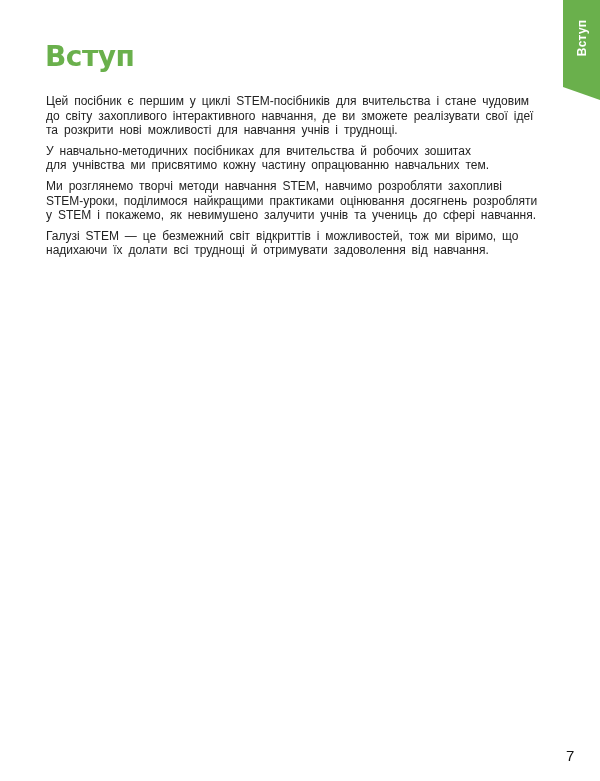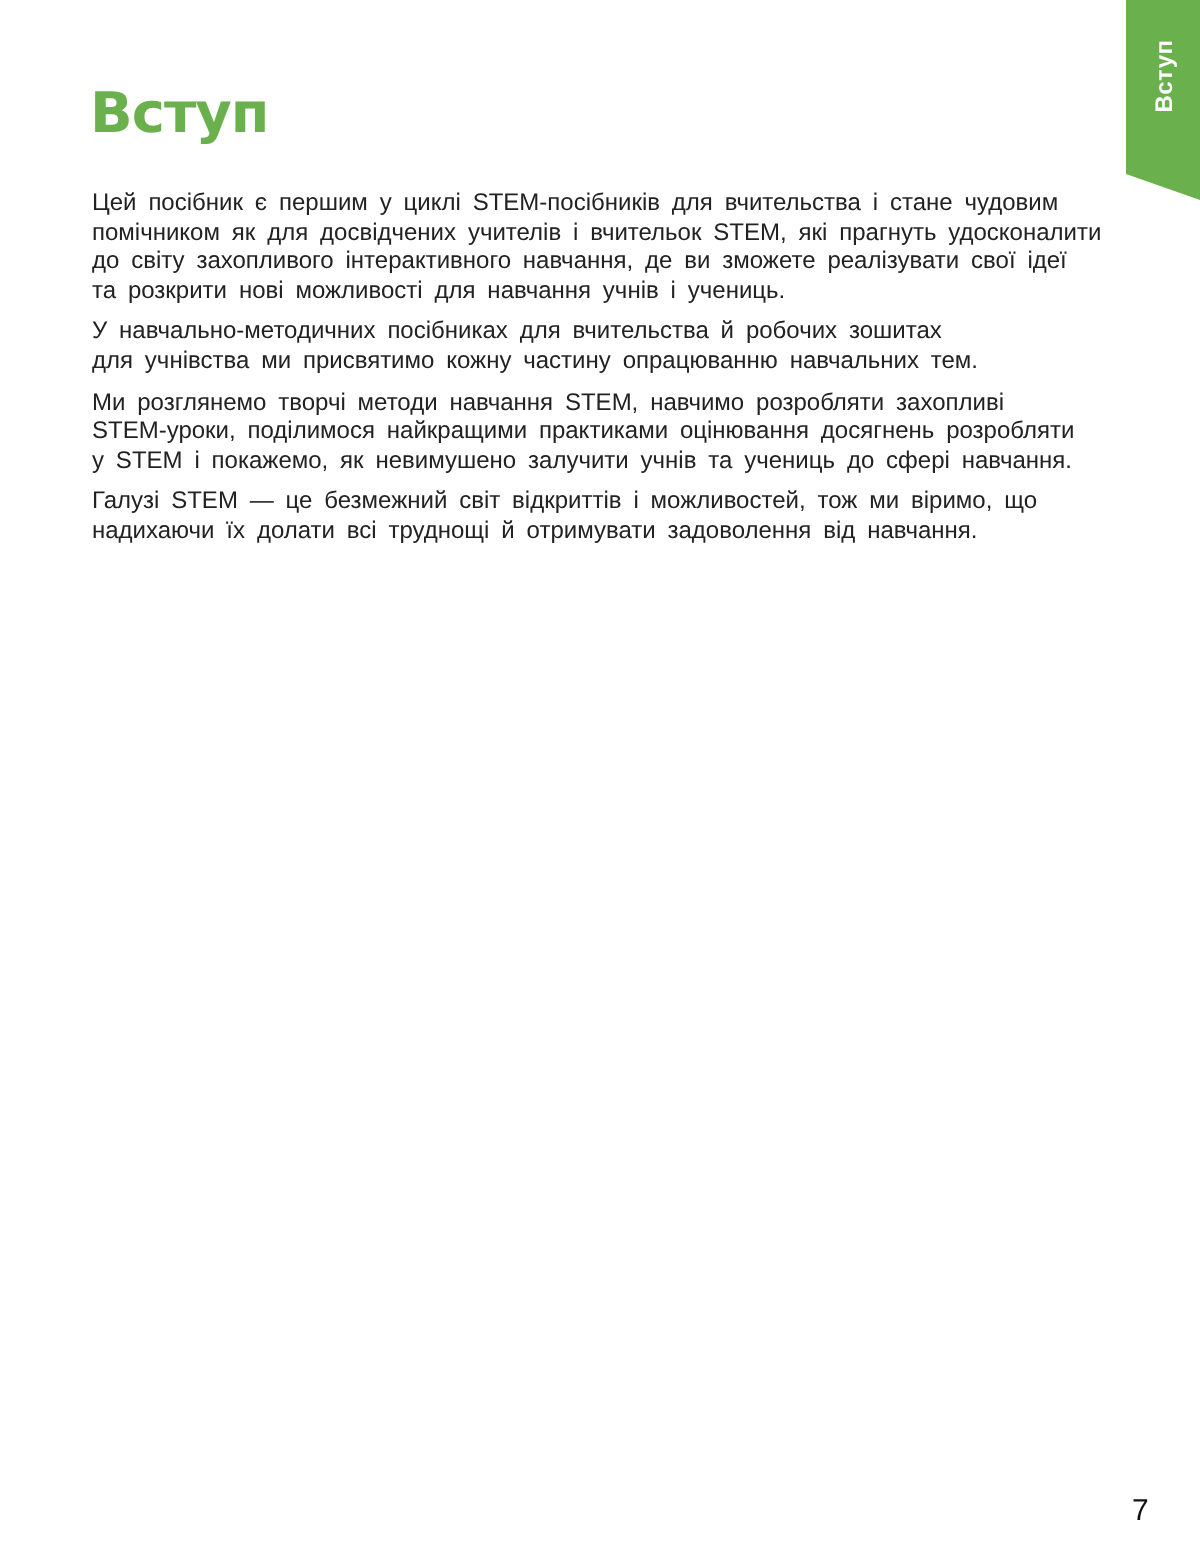--- a/index.html
+++ b/index.html
@@ -77,23 +77,22 @@
 
 <div class="section-tab" style="background: rgb(106, 176, 76);">
   <span class="section-tab-label">Вступ</span>
 </div>
 
 <h1 class="page-title" style="color: rgb(106, 176, 76);">Вступ</h1>
 
 <div class="body-text" style="color: rgb(34, 34, 34);">
   <p class="paragraph">
     <span class="line">Цей посібник є першим у циклі STEM-посібників для вчительства і стане чудовим</span>
-    <span class="line">помічником як для досвідчених учителів і вчительок STEM, які прагнуть удосконалити</span>
     <span class="line">до світу захопливого інтерактивного навчання, де ви зможете реалізувати свої ідеї</span>
-    <span class="line">та розкрити нові можливості для навчання учнів і учениць.</span>
+    <span class="line">та розкрити нові можливості для навчання учнів і труднощі.</span>
   </p>
   <p class="paragraph">
     <span class="line">У навчально-методичних посібниках для вчительства й робочих зошитах</span>
     <span class="line">для учнівства ми присвятимо кожну частину опрацюванню навчальних тем.</span>
   </p>
   <p class="paragraph">
     <span class="line">Ми розглянемо творчі методи навчання STEM, навчимо розробляти захопливі</span>
     <span class="line">STEM-уроки, поділимося найкращими практиками оцінювання досягнень розробляти</span>
     <span class="line">у STEM і покажемо, як невимушено залучити учнів та учениць до сфері навчання.</span>
   </p>

